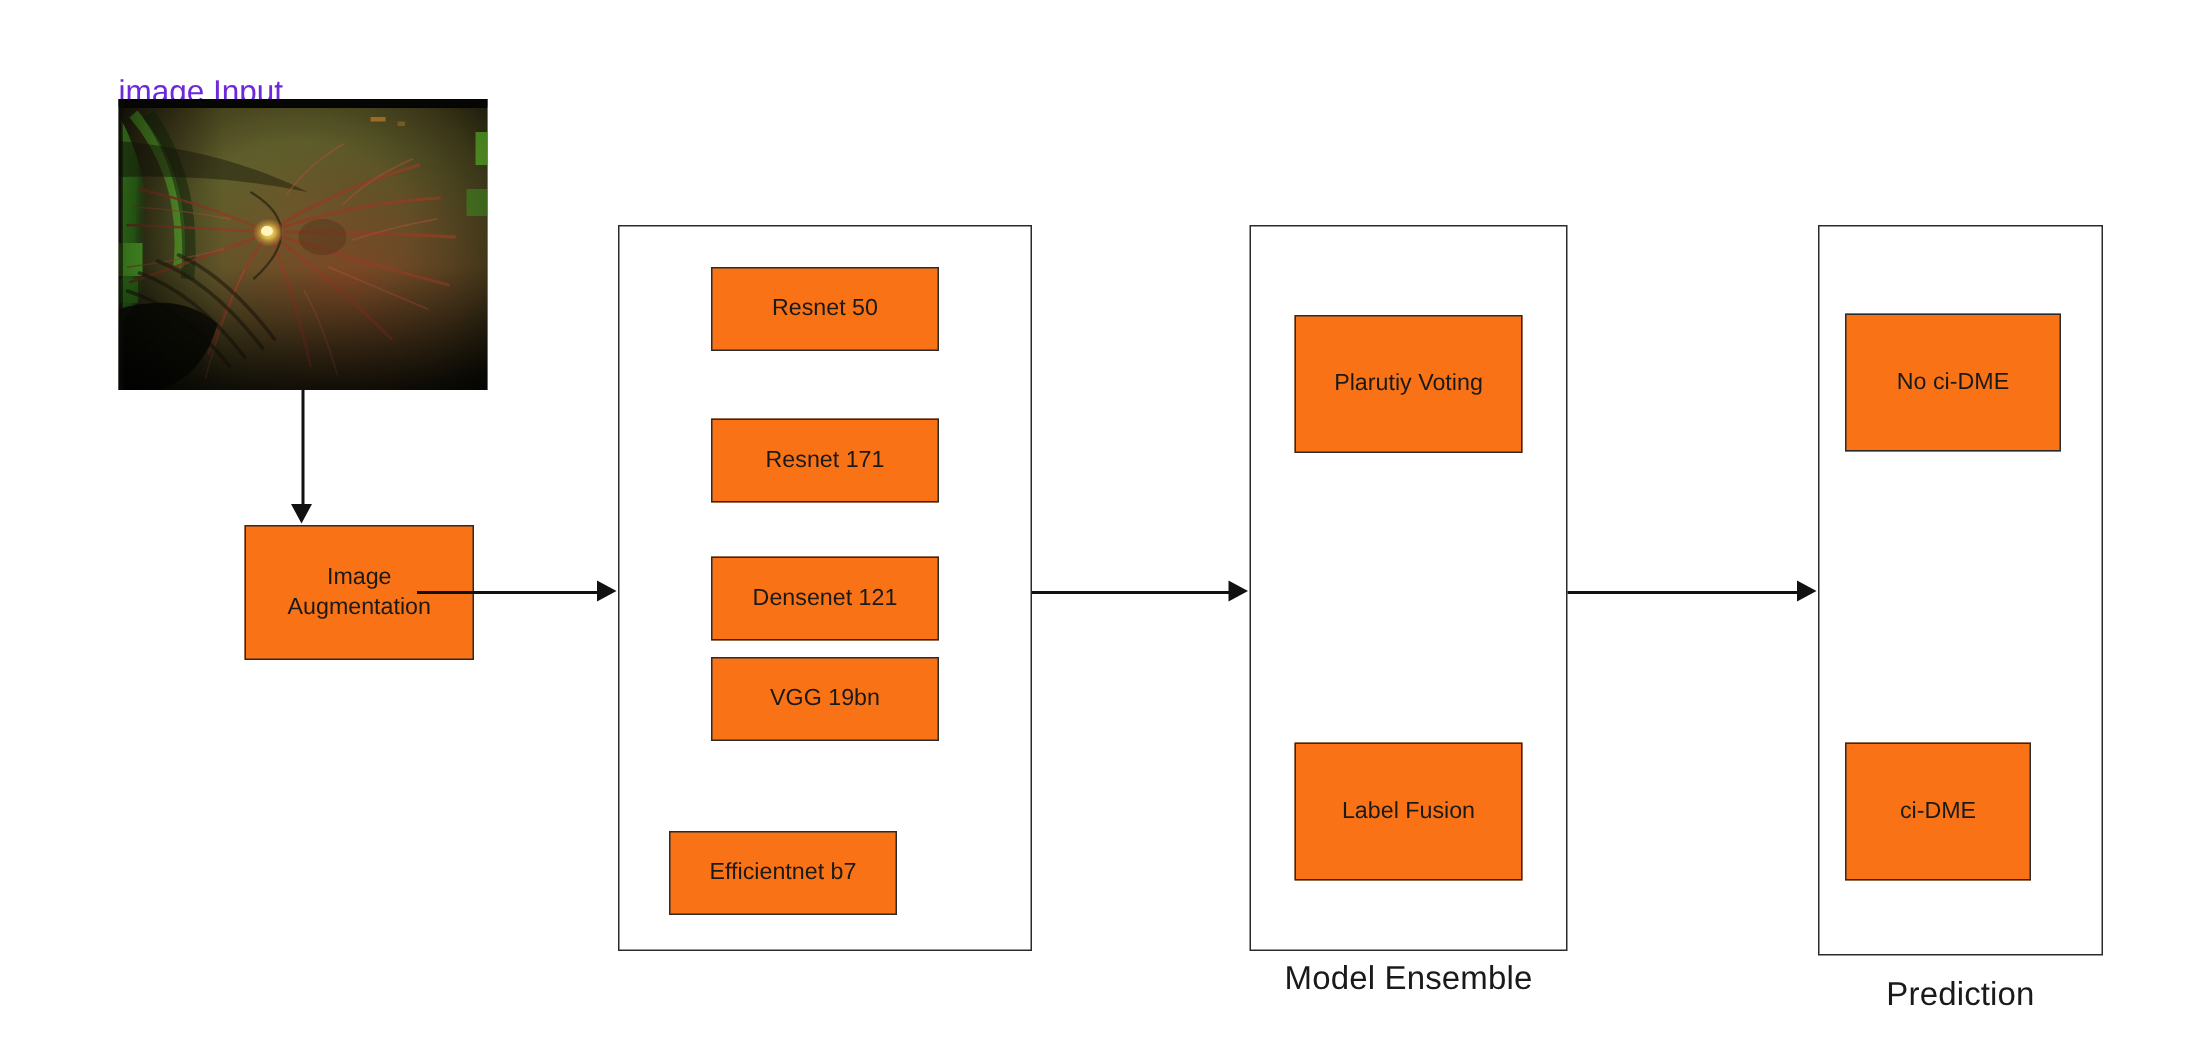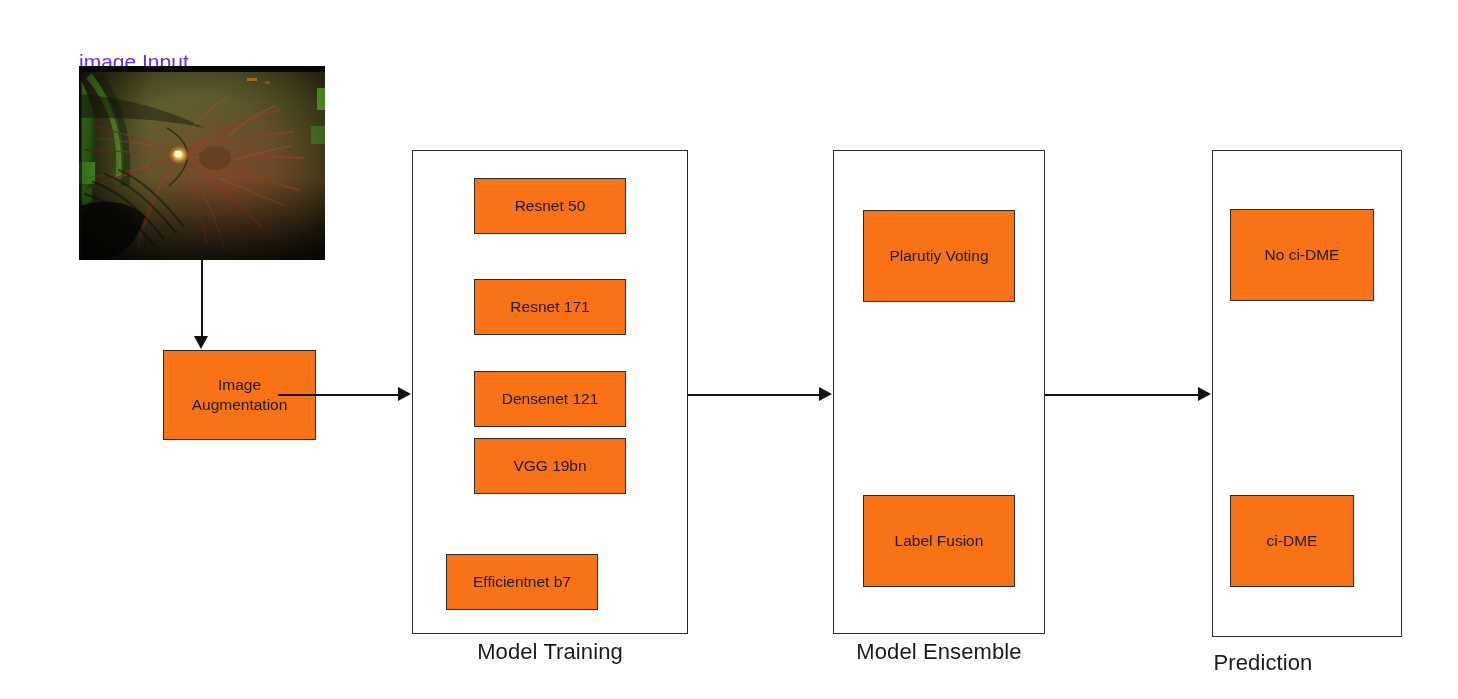--- a/index.html
+++ b/index.html
@@ -226,21 +226,20 @@
   <div class="abs node-box" style="left:474px; top:371px; width:152px; height:56px;">
     <span class="node-label">Densenet 121</span>
   </div>
   <div class="abs node-box" style="left:474px; top:438px; width:152px; height:56px;">
     <span class="node-label">VGG 19bn</span>
   </div>
   <div class="abs node-box" style="left:446px; top:554px; width:152px; height:56px;">
     <span class="node-label">Efficientnet b7</span>
   </div>
 
-  <div class="abs caption" style="left:412px; top:639px; width:276px;">Model Training</div>
 
   <div class="abs h-line" style="left:688px; top:394px; width:133px;"></div>
   <div class="abs arrow-right" style="left:819px; top:387px;"></div>
 
   <div class="abs group-box" style="left:833px; top:150px; width:212px; height:484px;"></div>
 
   <div class="abs node-box" style="left:863px; top:210px; width:152px; height:92px;">
     <span class="node-label">Plarutiy Voting</span>
   </div>
   <div class="abs node-box" style="left:863px; top:495px; width:152px; height:92px;">
@@ -254,15 +253,15 @@
 
   <div class="abs group-box" style="left:1212px; top:150px; width:190px; height:487px;"></div>
 
   <div class="abs node-box" style="left:1230px; top:209px; width:144px; height:92px;">
     <span class="node-label arialish">No ci-DME</span>
   </div>
   <div class="abs node-box" style="left:1230px; top:495px; width:124px; height:92px;">
     <span class="node-label arialish">ci-DME</span>
   </div>
 
-  <div class="abs caption" style="left:1168px; top:650px; width:190px;">Prediction</div>
+  <div class="abs caption" style="left:1212px; top:650px; width:190px;">Prediction</div>
 
 </div>
 
 </body></html>

